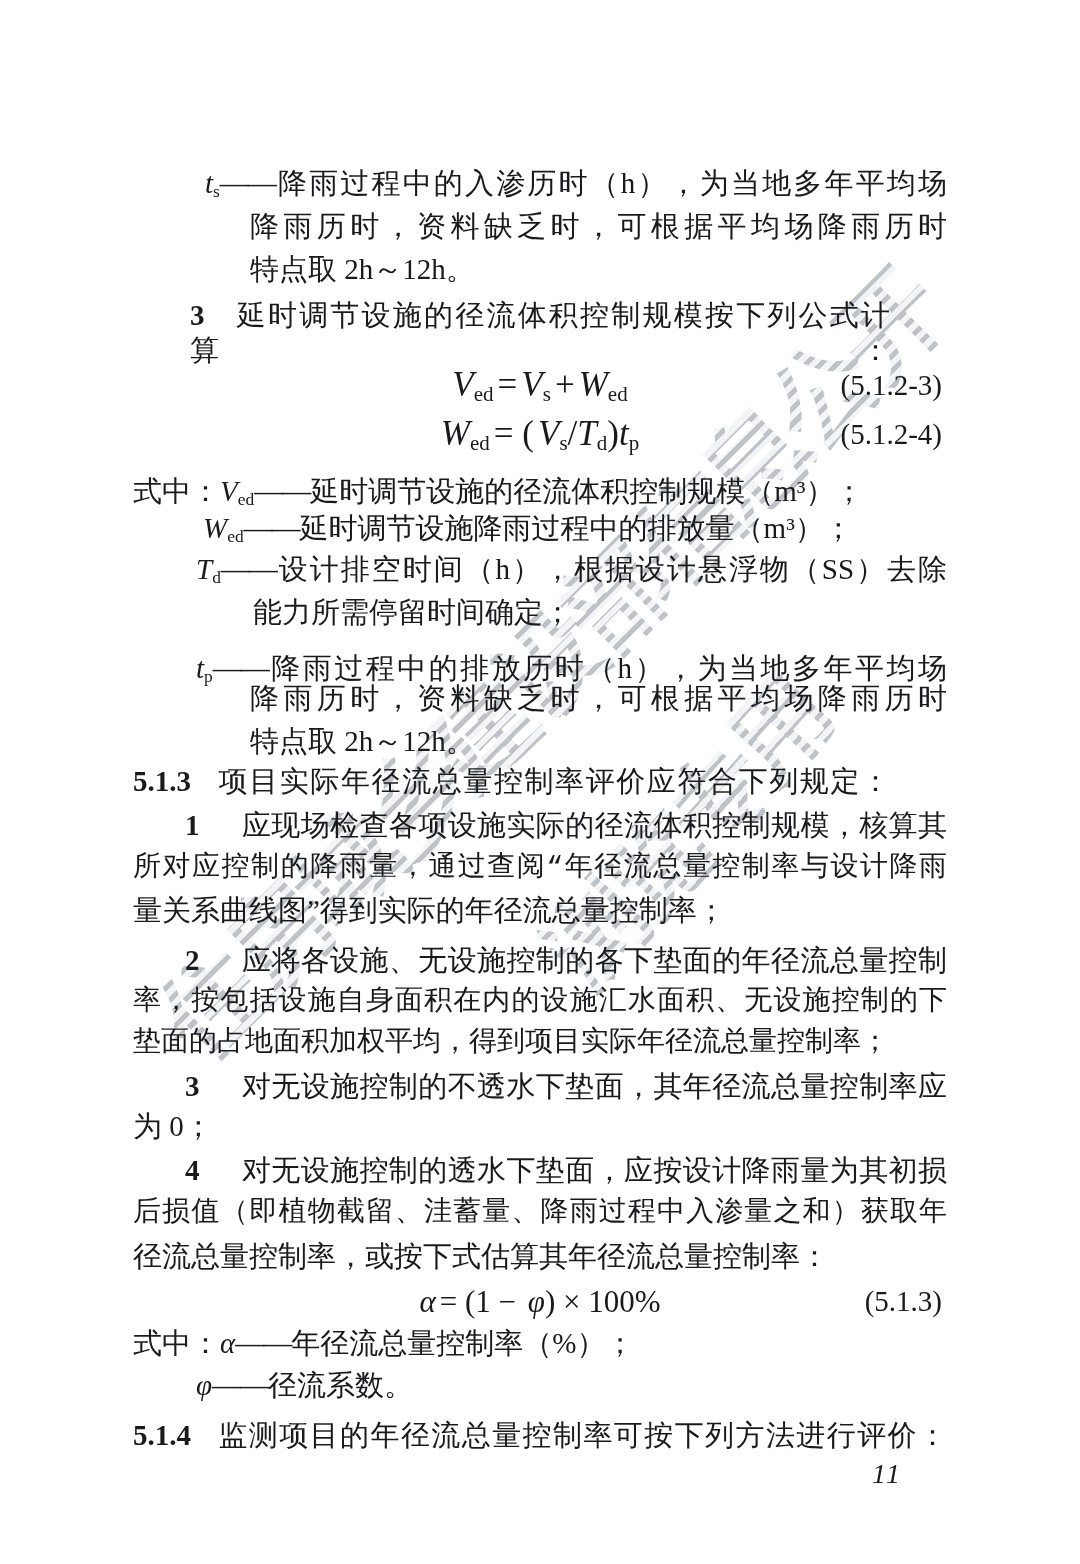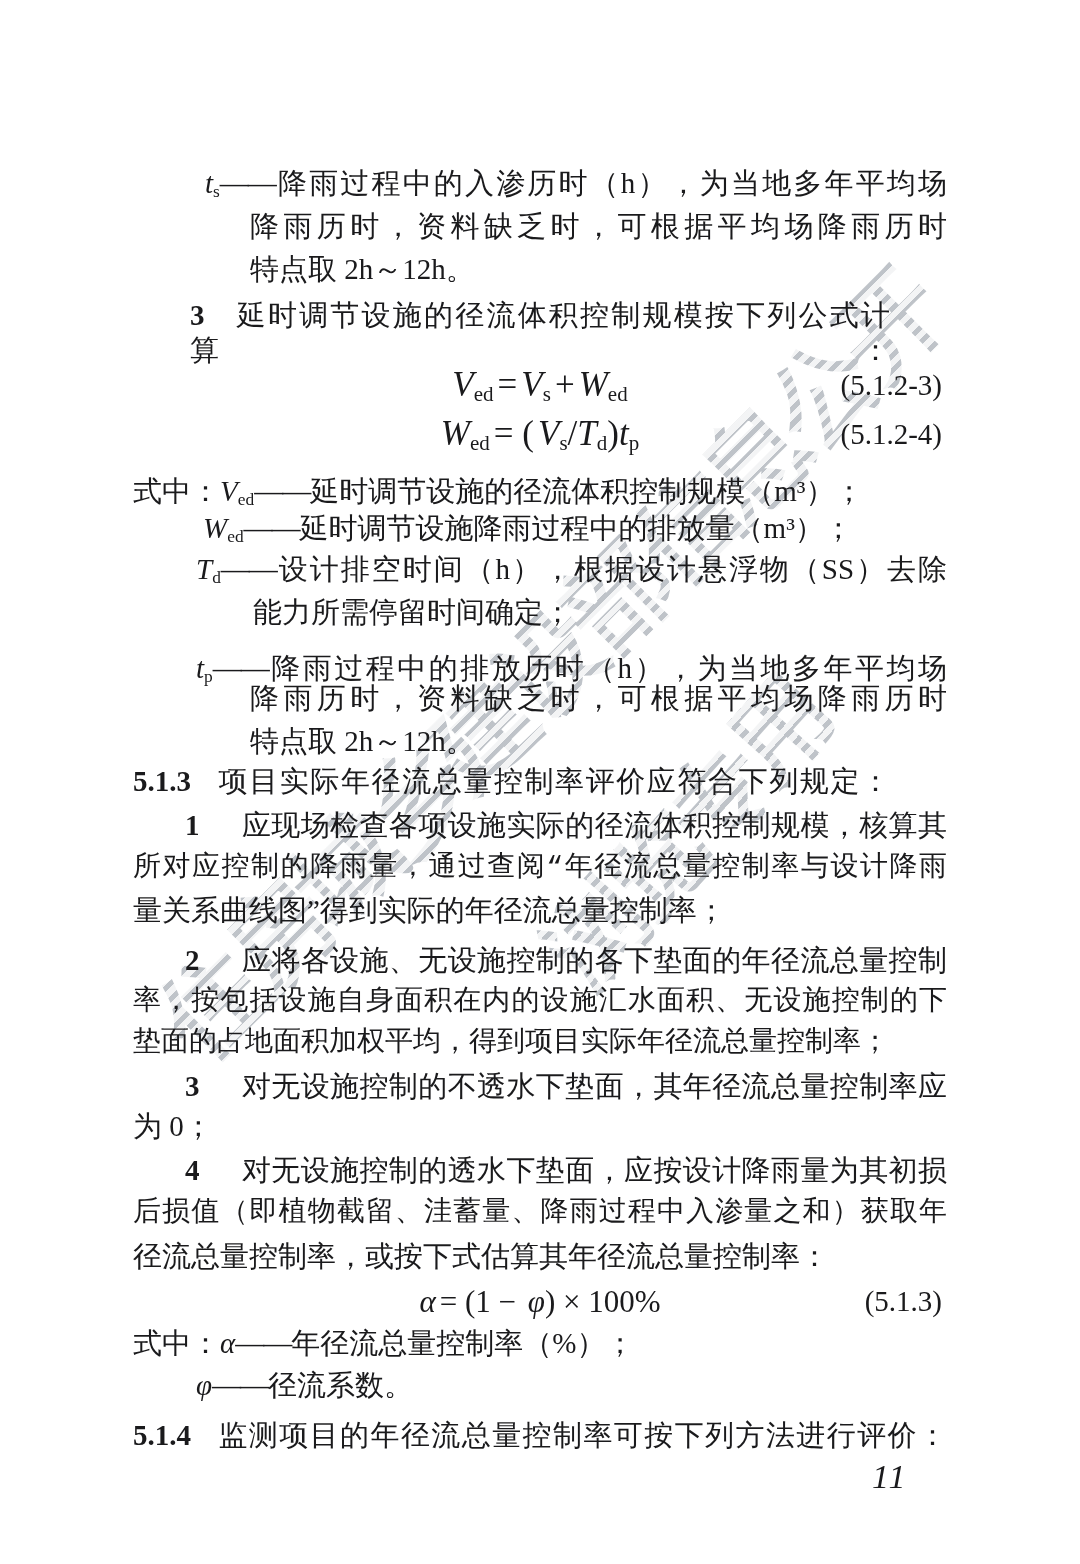--- a/index.html
+++ b/index.html
@@ -58,21 +58,21 @@
   .frow .eqno{
     position:absolute;right:5px;top:4px;
     font-size:29px;font-style:normal;
   }
   .f3row{font-size:31px;}
   .f3row .eqno{top:1px;}
   .op{padding:0 4px;}
   
   .pageno{
     position:absolute;left:872px;top:1458px;
-    font-size:34px;font-style:italic;z-index:2;
+    font-size:28px;font-style:italic;z-index:2;
     letter-spacing:2px;
   }
 </style>
 </head>
 <body>
 
 <div class="page">
 
   <div class="wm wm1">住房城乡建设部信息公开</div>
   <div class="wm wm2">浏览专用</div>

